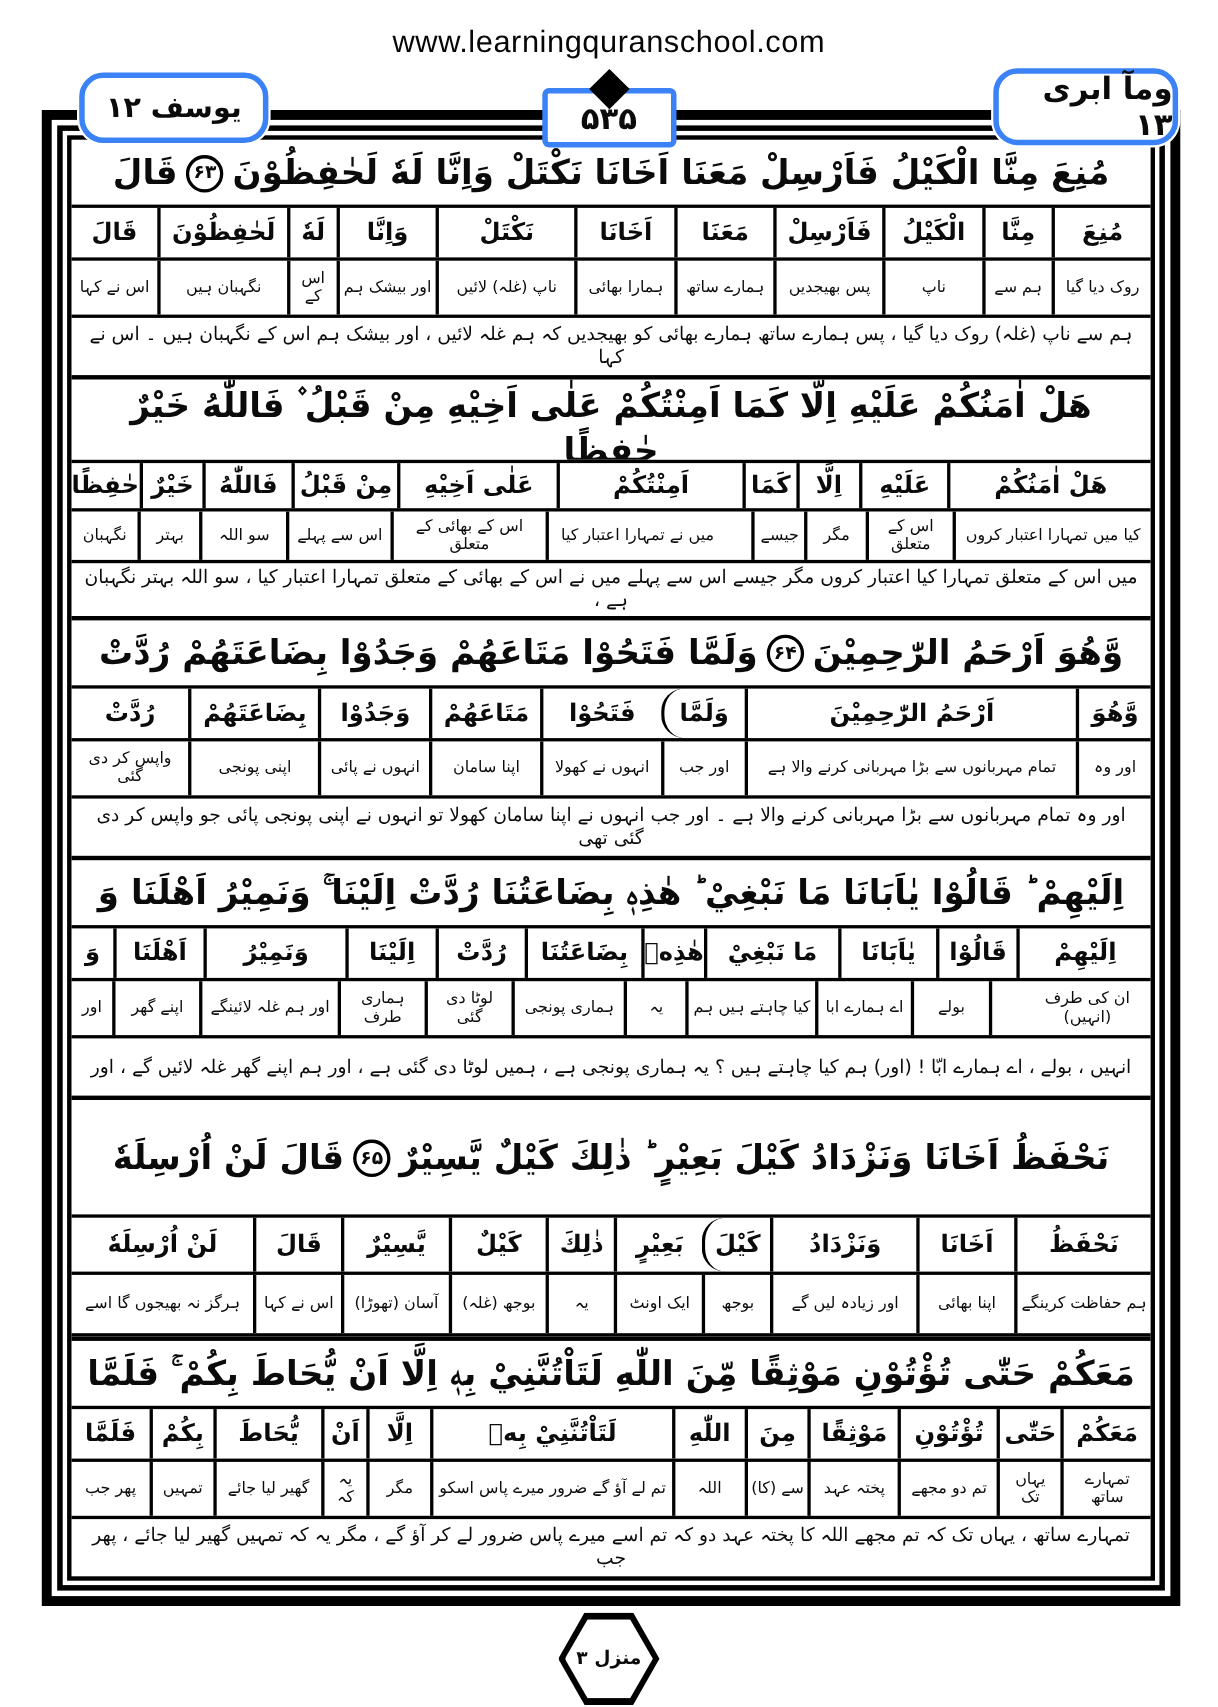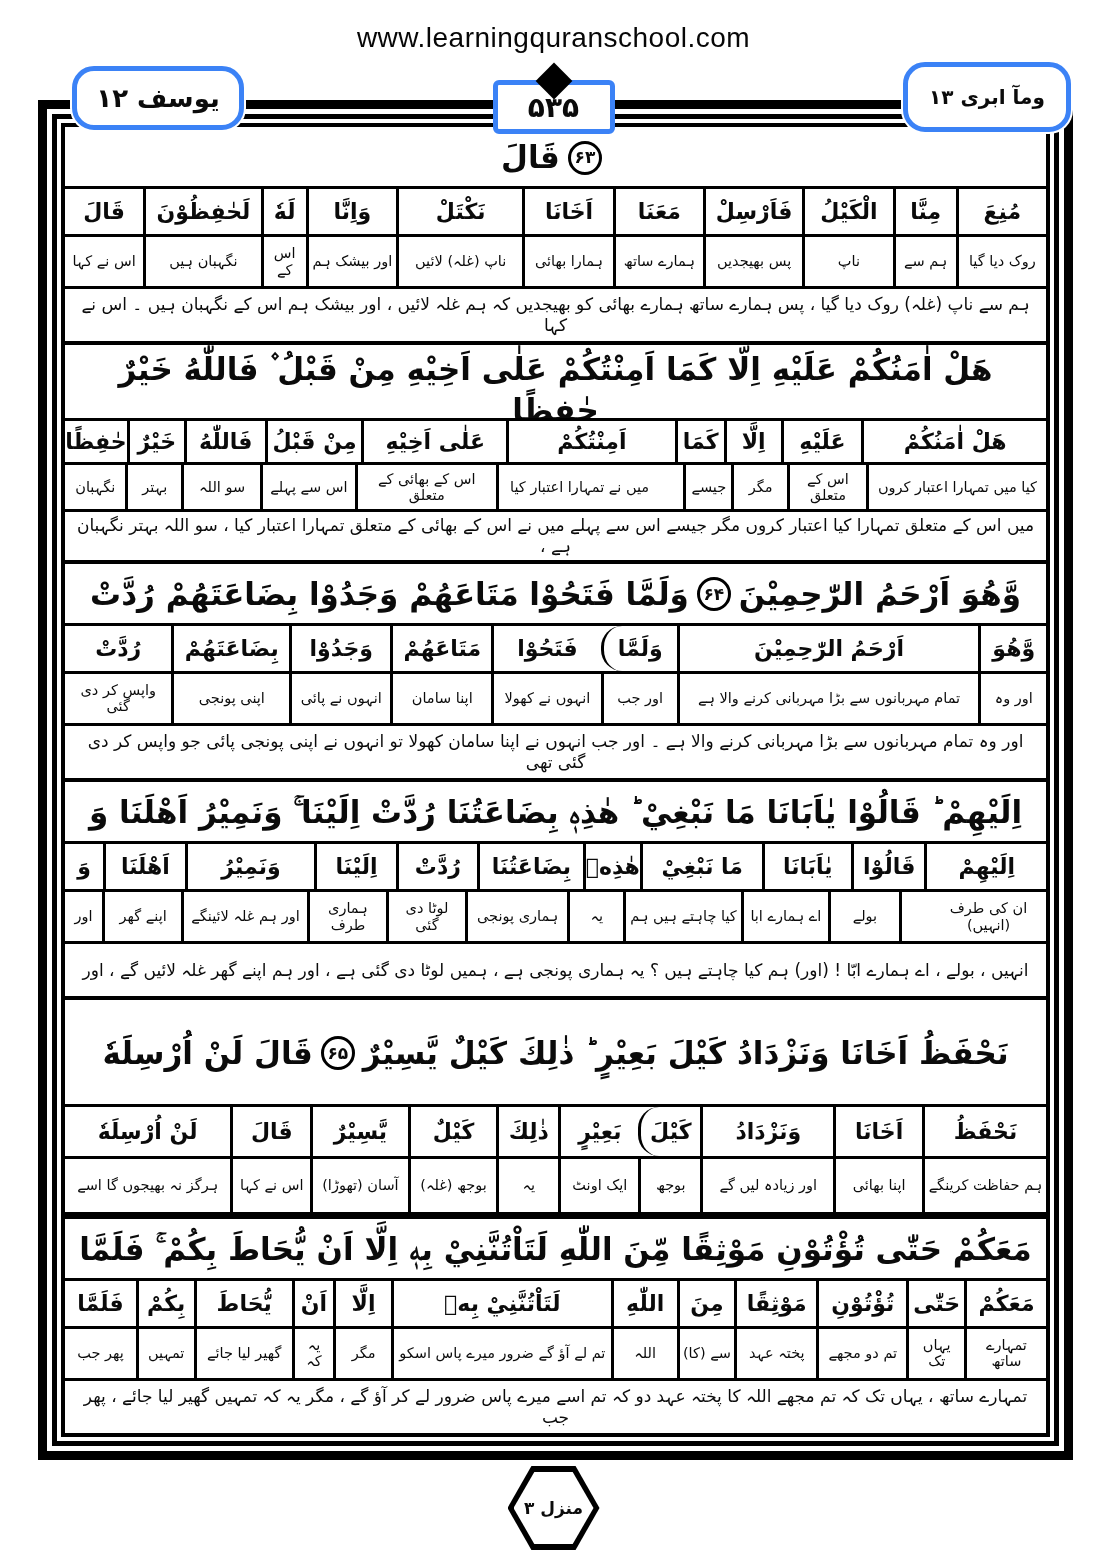--- a/index.html
+++ b/index.html
@@ -65,21 +65,21 @@
     display:flex; align-items:center; justify-content:center;
     direction:rtl; font-weight:bold; z-index:5;
   }
   .surah-badge {
     left:72px; top:66px; width:172px; height:64px;
     border-radius:22px; font-size:26px;
     box-shadow:0 0 0 2px #fff;
   }
   .juz-badge {
     right:36px; top:62px; width:168px; height:70px;
-    border-radius:22px; font-size:20px;
+    border-radius:22px; font-size:28px;
     box-shadow:0 0 0 2px #fff;
   }
   .page-badge {
     left:50%; top:80px; transform:translateX(-50%);
     width:122px; height:54px; border-radius:6px; font-size:28px;
   }
   .page-badge::before {
     content:""; position:absolute; top:-17px; left:50%;
     width:26px; height:26px; background:#000;
     transform:translateX(-50%) rotate(45deg); z-index:-1;
@@ -105,20 +105,21 @@
 
 <div class="badge surah-badge">یوسف ۱۲</div>
 <div class="badge page-badge">۵۳۵</div>
 <div class="badge juz-badge">ومآ ابری ۱۳</div>
 
 <div class="frame-outer">
   <div class="frame-mid">
     <main class="frame-inner">
   <section class="block">
     <div class="verse">
+      <span class="verse-pre">مُنِعَ مِنَّا الْكَيْلُ فَاَرْسِلْ مَعَنَا اَخَانَا نَكْتَلْ وَاِنَّا لَهٗ لَحٰفِظُوْنَ</span>
       <span class="aya">۶۳</span>
       <span class="verse-post">قَالَ</span>
     </div>
     <div class="row words-row">
             <div class="cell word-cell" style="flex: 9 1 0%;">مُنِعَ</div>
             <div class="cell word-cell" style="flex: 6 1 0%;">مِنَّا</div>
             <div class="cell word-cell" style="flex: 9 1 0%;">الْكَيْلُ</div>
             <div class="cell word-cell" style="flex: 10 1 0%;">فَاَرْسِلْ</div>
             <div class="cell word-cell" style="flex: 9 1 0%;">مَعَنَا</div>
             <div class="cell word-cell" style="flex: 9 1 0%;">اَخَانَا</div>

